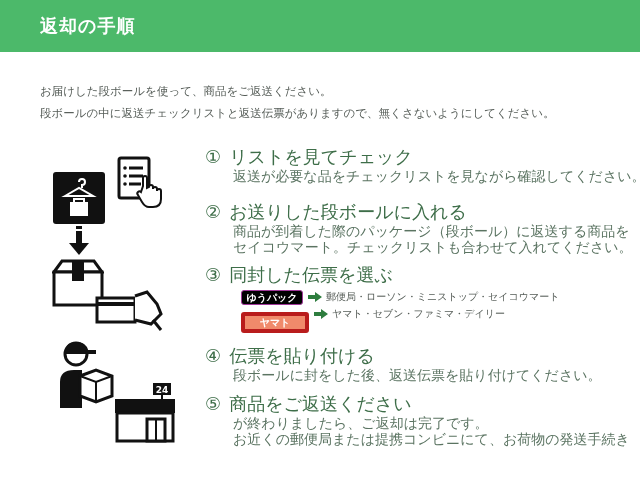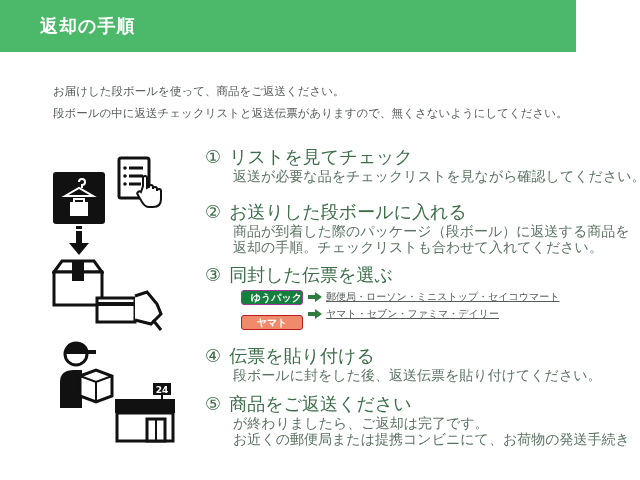--- a/index.html
+++ b/index.html
@@ -2,48 +2,48 @@
 <html><head>
 <meta charset="utf-8">
 <style>
   html, body { margin:0; padding:0; }
   body {
     width:640px; height:480px; overflow:hidden; background:#ffffff;
     font-family: "DejaVu Sans", "Liberation Sans", sans-serif;
     position:relative;
   }
   .header {
-    position:absolute; left:0; top:0; width:576px; height:52px;
+    position:absolute; left:0; top:0; width:640px; height:52px;
     background:#4cb96a;
   }
   .header-title {
     position:absolute; left:40px; top:14px;
     color:#ffffff; font-size:18px; font-weight:bold; letter-spacing:1px;
   }
-  .intro { position:absolute; left:40px; top:80px; font-size:11.5px; color:#555c57; line-height:22px;margin-left:13px; }
+  .intro { position:absolute; left:40px; top:80px; font-size:11.5px; color:#555c57; line-height:22px; }
   .intro div { white-space:nowrap; }
 
   .steps { position:absolute; left:193px; top:146px; width:420px; }
   .step { position:absolute; left:12px; }
   .step-title {
     font-size:18px; color:#3e6e49; white-space:nowrap; line-height:22px;
   }
   .step-num { display:inline-block; margin-right:8px; }
   .step-desc { margin-left:28px; font-size:14px; color:#5b7462; line-height:16px; white-space:nowrap; }
 
   .carriers { margin-left:36px; margin-top:3px; }
   .carrier-row { display:flex; align-items:center; height:16px; margin-bottom:1px; }
   .badge {
     width:60px; height:13px; border-radius:3px; color:#fff;
     font-size:10px; font-weight:bold; text-align:center; line-height:13px;
   }
-  .badge-yu { background:#15803d; border:1px solid #a0389a;text-align:right; }
-  .badge-ya { background:#f08a6b; border:1px solid #b91c1c;margin-top:17px; }
+  .badge-yu { background:#000000; border:1px solid #a0389a; }
+  .badge-ya { background:#f08a6b; border:4px solid #b91c1c;margin-top:17px; }
   .arrow { width:14px; height:10px; margin:0 4px 0 5px; }
-  .carrier-stores { font-size:10px; color:#555c57; white-space:nowrap;text-decoration:underline; }
+  .carrier-stores { font-size:10px; color:#555c57; white-space:nowrap; }
 
   .icon { position:absolute; }
 </style>
 </head>
 <body>
 
 <div class="header">
   <div class="header-title">返却の手順</div>
 </div>
 
@@ -109,21 +109,21 @@
 
 <div class="steps">
   <div class="step" style="top:0px">
     <div class="step-title"><span class="step-num">①</span><span>リストを見てチェック</span></div>
     <div class="step-desc">返送が必要な品をチェックリストを見ながら確認してください。</div>
   </div>
 
   <div class="step" style="top:55px">
     <div class="step-title"><span class="step-num">②</span><span>お送りした段ボールに入れる</span></div>
     <div class="step-desc">商品が到着した際のパッケージ（段ボール）に返送する商品を</div>
-    <div class="step-desc">返却の手順。チェックリストも合わせて入れてください。</div>
+    <div class="step-desc">セイコウマート。チェックリストも合わせて入れてください。</div>
   </div>
 
   <div class="step" style="top:118px">
     <div class="step-title"><span class="step-num">③</span><span>同封した伝票を選ぶ</span></div>
     <div class="carriers">
       <div class="carrier-row">
         <div class="badge badge-yu">ゆうパック</div>
         <svg class="arrow" viewBox="0 0 14 10">
             <path d="M0 3 H7 V0 L14 5 L7 10 V7 H0 Z" fill="#2e7d3e"></path>
           </svg>

